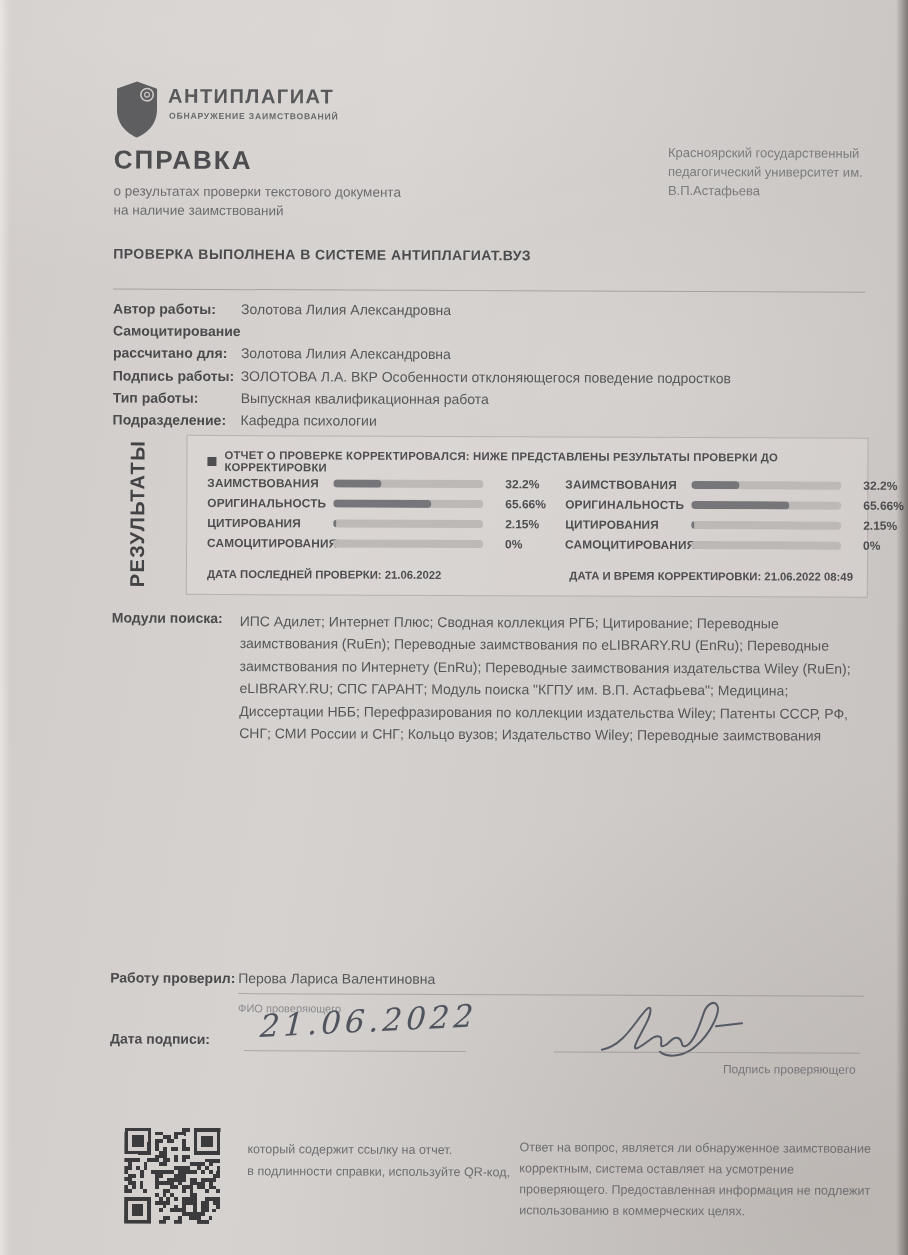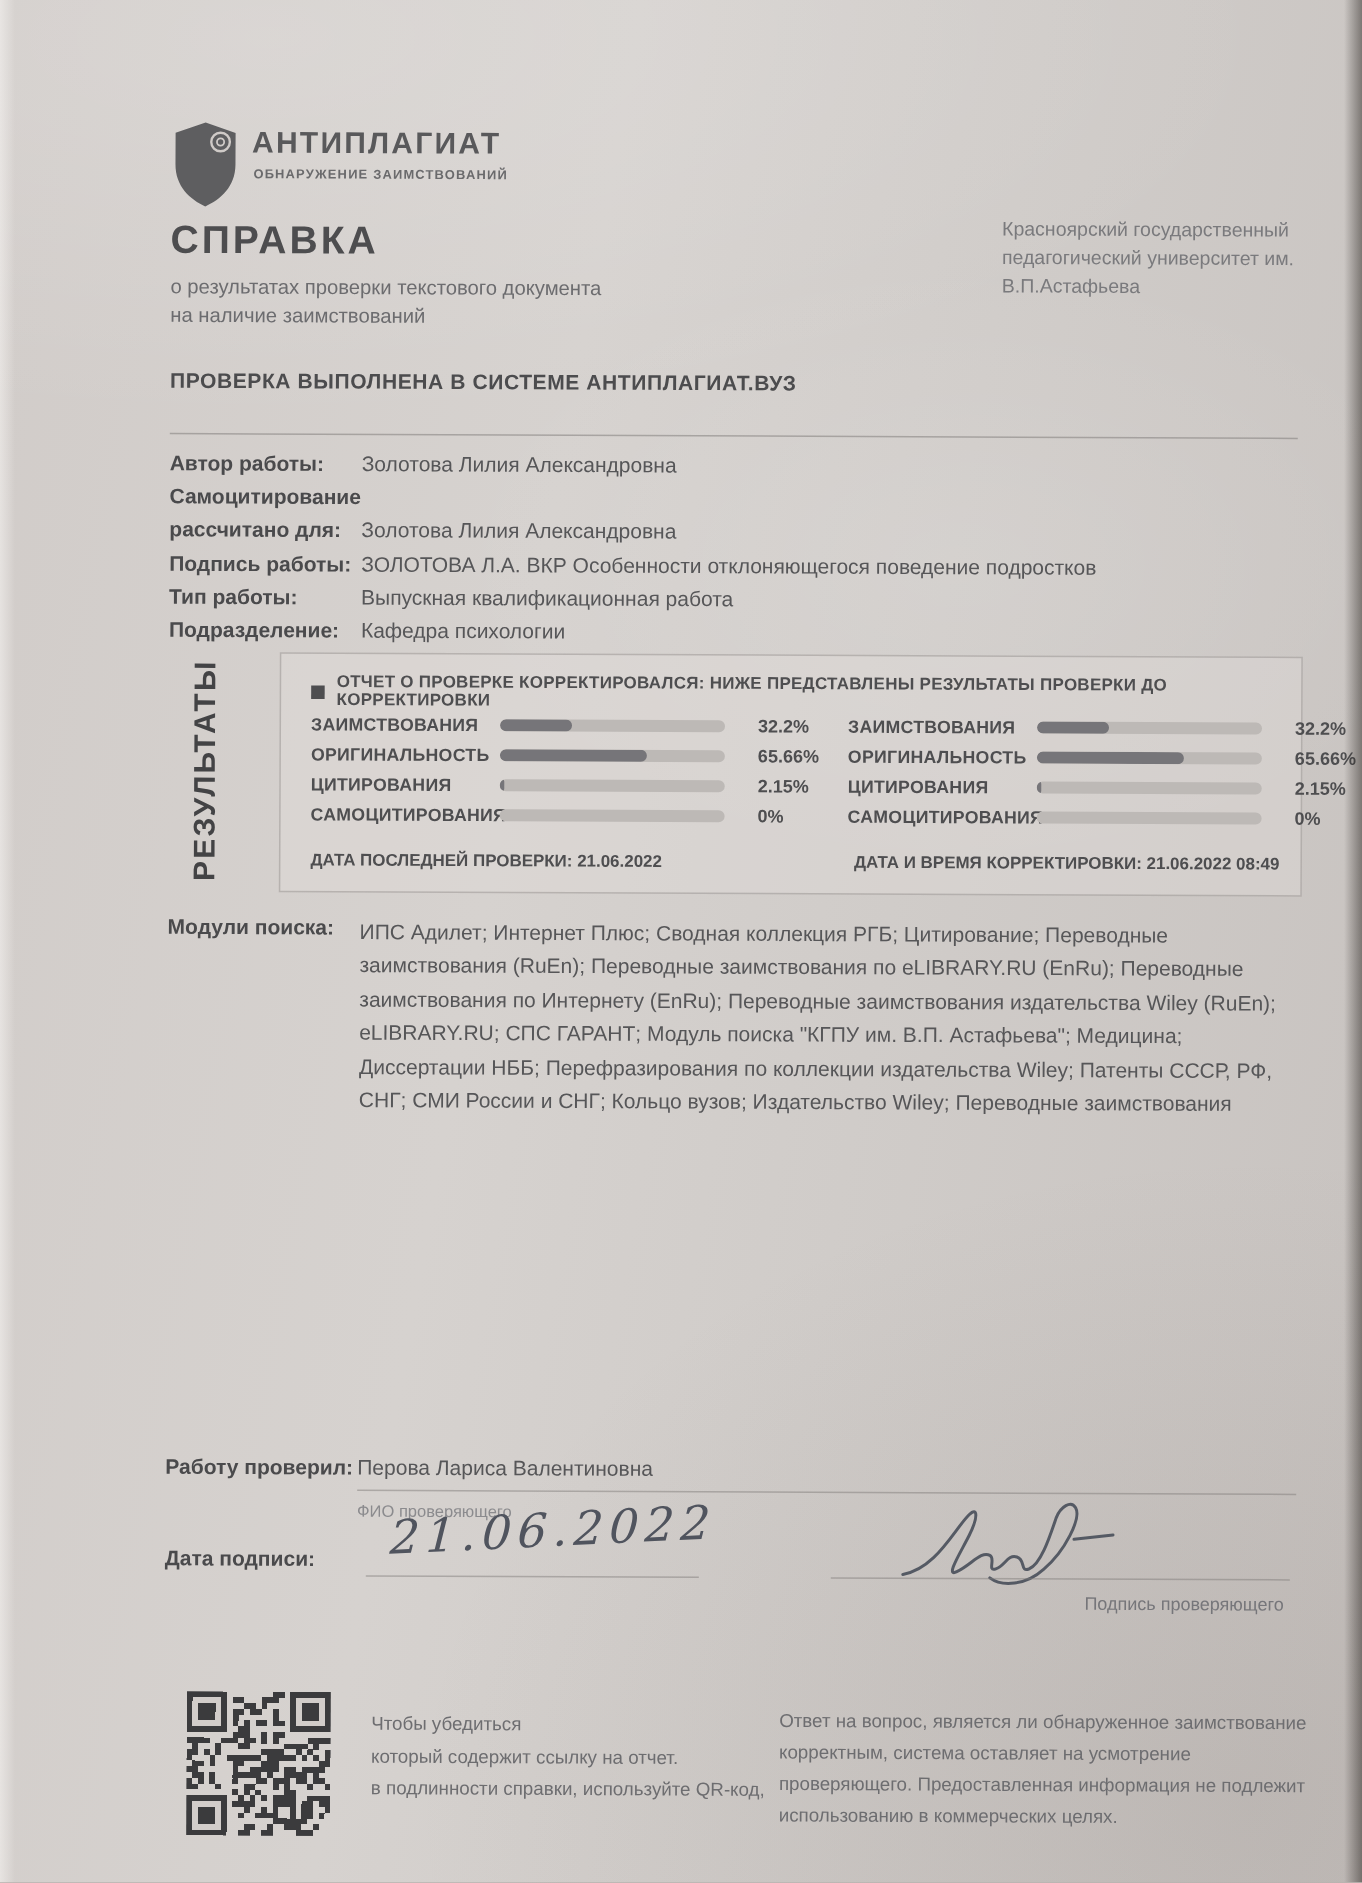--- a/index.html
+++ b/index.html
@@ -463,20 +463,19 @@
         <rect x="1" y="1" width="5" height="5" fill="#d2cdca"></rect>
         <rect x="2" y="2" width="3" height="3" fill="#3b3b3d"></rect>
         <rect x="18" y="0" width="7" height="7" fill="#3b3b3d"></rect>
         <rect x="19" y="1" width="5" height="5" fill="#d2cdca"></rect>
         <rect x="20" y="2" width="3" height="3" fill="#3b3b3d"></rect>
         <rect x="0" y="18" width="7" height="7" fill="#3b3b3d"></rect>
         <rect x="1" y="19" width="5" height="5" fill="#d2cdca"></rect>
         <rect x="2" y="20" width="3" height="3" fill="#3b3b3d"></rect>
       </svg>
     <div class="qr-text">
-      <div>Чтобы убедиться</div>
       <div>который содержит ссылку на отчет.</div>
       <div>в подлинности справки, используйте QR-код,</div>
     </div>
     <div class="disclaimer">Ответ на вопрос, является ли обнаруженное заимствование корректным, система оставляет на усмотрение проверяющего. Предоставленная информация не подлежит использованию в коммерческих целях.</div>
 
   </div>
 </div>
 
 </body></html>

